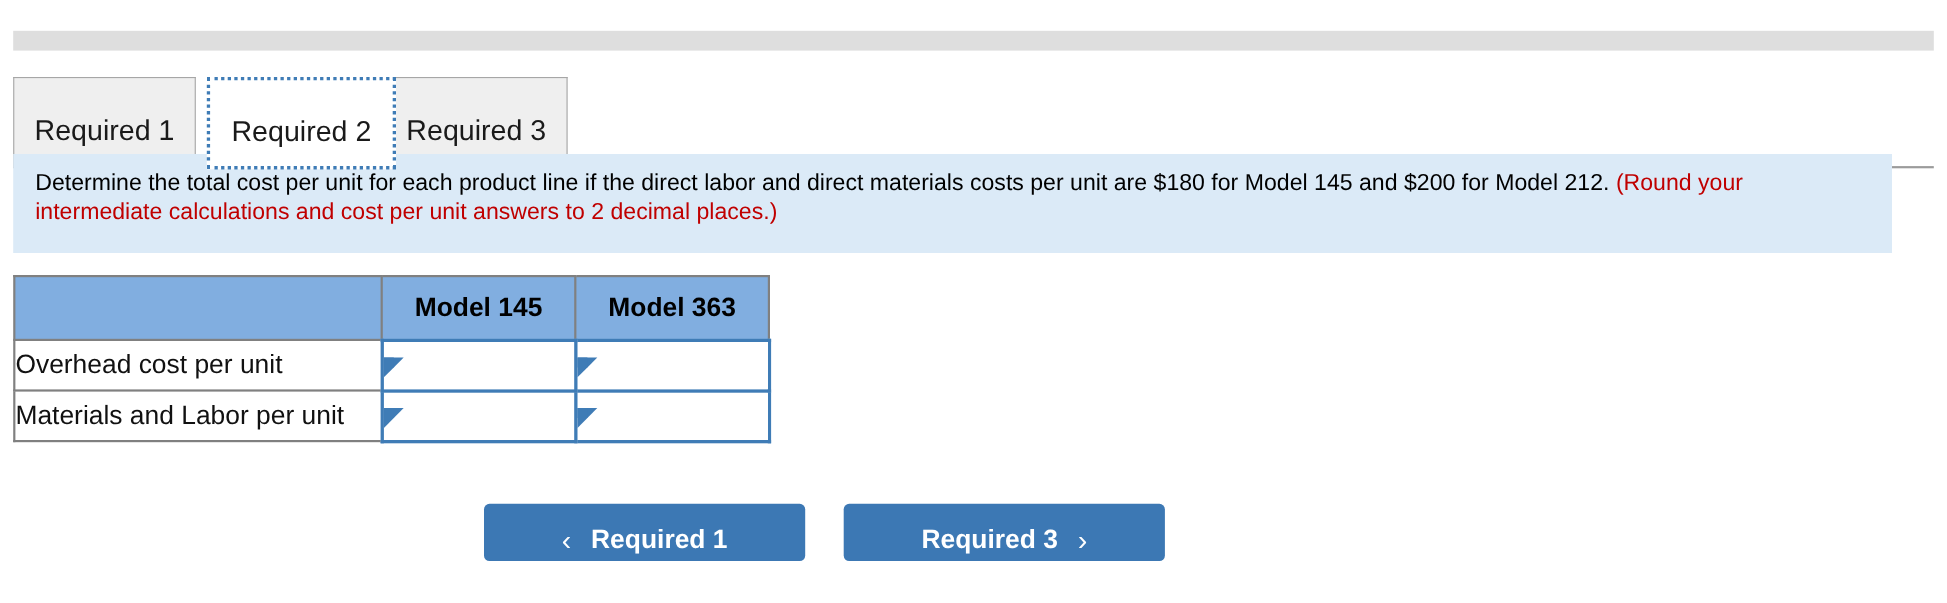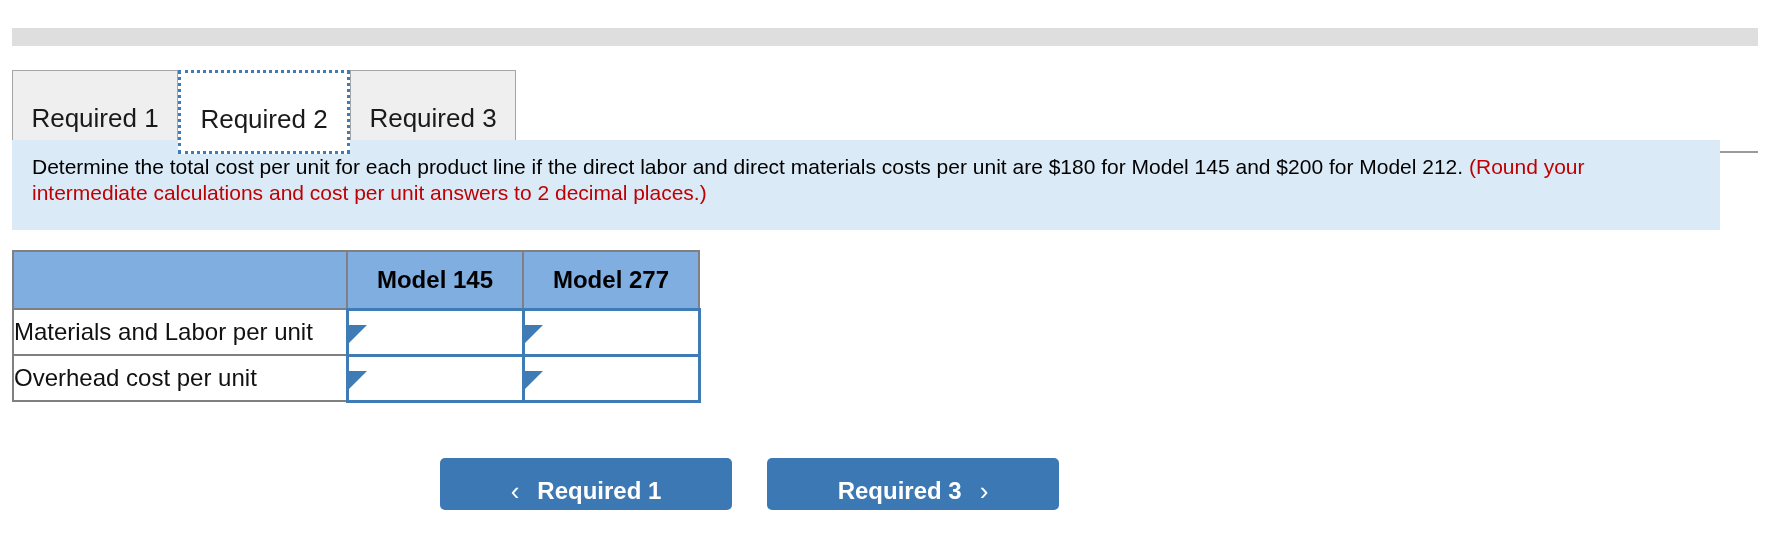--- a/index.html
+++ b/index.html
@@ -51,21 +51,21 @@
     align-items: center;
     justify-content: center;
     font-size: 26px;
     color: #1a1a1a;
     background: #efefef;
     border: 1px solid #a6a6a6;
     border-bottom: none;
     user-select: none;
   }
   .tab.t1 { left: 0px;   width: 166px; }
-  .tab.t2 { left: 166px; width: 172px; }
+  .tab.t2 { left: 176px; width: 172px; }
   .tab.t3 { left: 338px; width: 166px; }
   .tab.active {
     background: #ffffff;
     border: 3px dotted #3f7cb6;
     border-bottom: 3px dotted #3f7cb6;
     z-index: 4;
     height: 84px;
   }
 
   
@@ -218,38 +218,38 @@
   <table class="tbl">
     <colgroup>
       <col class="col-label">
       <col class="col-model">
       <col class="col-model">
     </colgroup>
     <thead>
       <tr>
         <th class="hdr blank"></th>
         <th class="hdr">Model 145</th>
-        <th class="hdr">Model 277</th>
+        <th class="hdr">Model 363</th>
       </tr>
     </thead>
     <tbody>
       <tr>
+        <td class="rowlabel">Overhead cost per unit</td>
+        <td class="cell-input">
+          <span class="marker"></span>
+          <input class="field" type="text" value="" style="">
+        </td>
+        <td class="cell-input">
+          <span class="marker"></span>
+          <input class="field" type="text" value="" style="">
+        </td>
+      </tr>
+
+      <tr>
         <td class="rowlabel">Materials and Labor per unit</td>
-        <td class="cell-input">
-          <span class="marker"></span>
-          <input class="field" type="text" value="" style="">
-        </td>
-        <td class="cell-input">
-          <span class="marker"></span>
-          <input class="field" type="text" value="" style="">
-        </td>
-      </tr>
-
-      <tr>
-        <td class="rowlabel">Overhead cost per unit</td>
         <td class="cell-input">
           <span class="marker"></span>
           <input class="field" type="text" value="" style="">
         </td>
         <td class="cell-input">
           <span class="marker"></span>
           <input class="field" type="text" value="" style="">
         </td>
       </tr>
 

